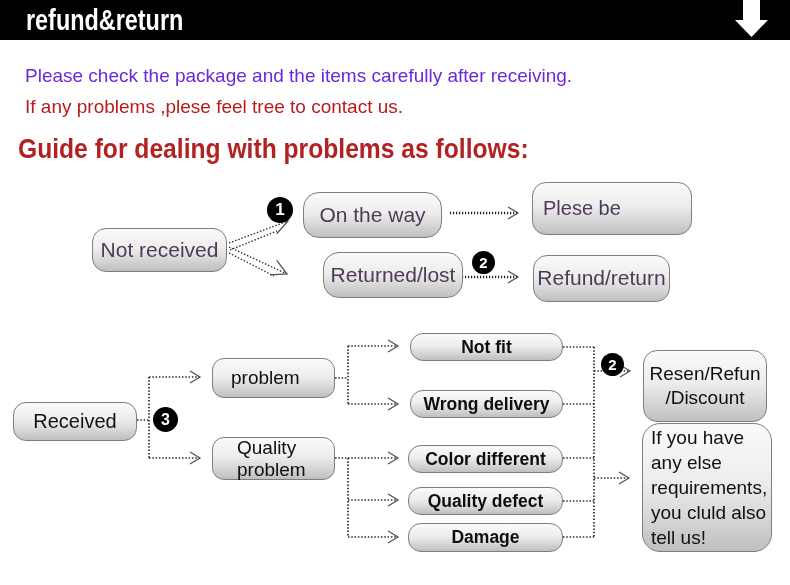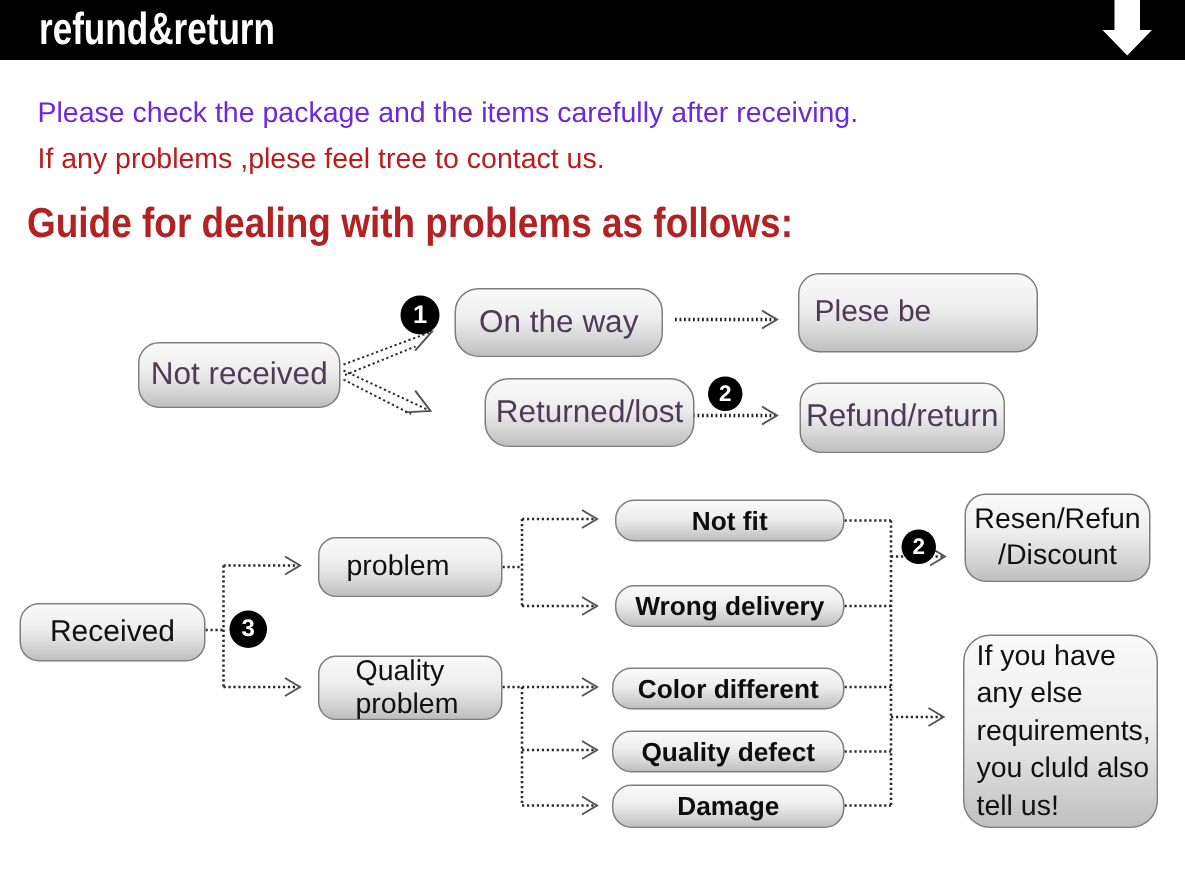--- a/index.html
+++ b/index.html
@@ -139,21 +139,21 @@
   </div>
   <div class="fbox small" style="left:408px;top:445px;width:155px;height:28px;">
     <div>Color different</div>
   </div>
   <div class="fbox small" style="left:408px;top:487px;width:155px;height:28px;">
     <div>Quality defect</div>
   </div>
   <div class="fbox small" style="left:408px;top:523px;width:155px;height:29px;">
     <div>Damage</div>
   </div>
-  <div class="fbox blacktx" style="left:643px;top:329px;width:124px;height:59px;line-height:1.25;">
+  <div class="fbox blacktx" style="left:643px;top:350px;width:124px;height:72px;line-height:1.25;">
     <div>Resen/Refun</div>
     <div>/Discount</div>
   </div>
   <div class="fbox blacktx la" style="left:642px;top:423px;width:130px;height:129px;border-radius:18px;padding:4px 0 4px 8px;line-height:25px;">
     <div>If you have</div>
     <div>any else</div>
     <div>requirements,</div>
     <div>you cluld also</div>
     <div>tell us!</div>
   </div>

